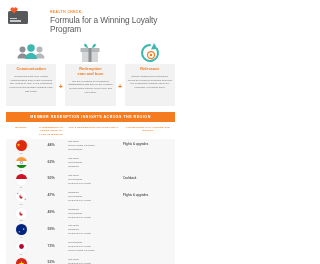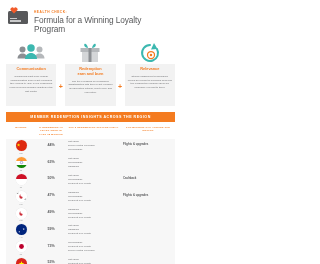--- a/index.html
+++ b/index.html
@@ -5,21 +5,21 @@
   * { margin:0; padding:0; box-sizing:border-box; }
   html,body { width:181px; height:264px; }
   body {
     font-family:"Liberation Sans", sans-serif;
     background:#ffffff;
     color:#4a4a4a;
     overflow:hidden;
   }
 
   
-  .header { padding:9px 8px 4px 8px; display:flex; align-items:flex-start; gap:4px; }
+  .header { padding:9px 8px 4px 8px; display:flex; align-items:flex-start; gap:20px; }
   .hdr-icon { width:22px; flex:0 0 22px; position:relative; padding-top:2px; }
   .card-shape {
     width:20px; height:13px; background:#58595b; border-radius:1.5px; position:relative;
   }
   .card-stripe { position:absolute; left:2px; bottom:2.5px; width:11px; height:1.5px; background:#c9cacb; }
   .card-stripe2 { position:absolute; left:2px; bottom:5px; width:7px; height:1.2px; background:#c9cacb; }
   .heart {
     position:absolute; top:-4px; left:2px; width:8px; height:7px;
   }
   .hdr-text { flex:1; padding-top:1px; }

